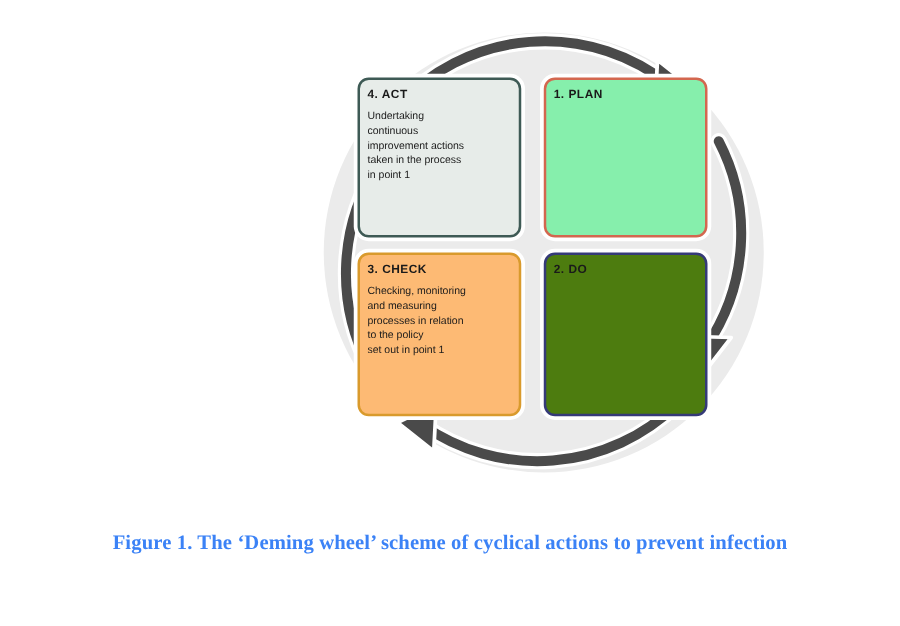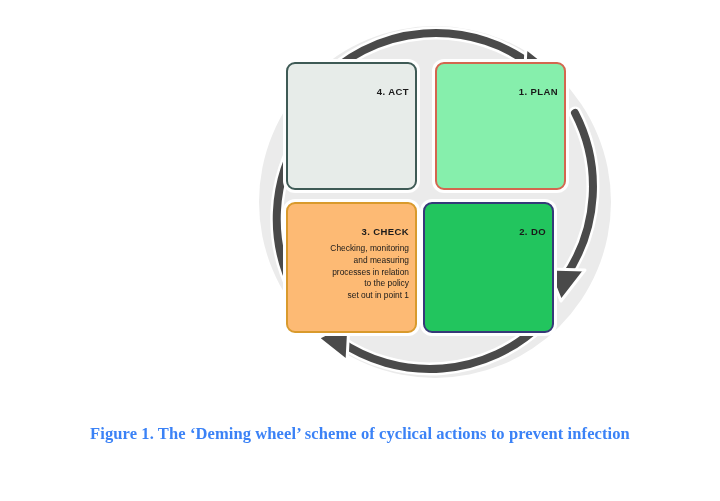--- a/index.html
+++ b/index.html
@@ -50,22 +50,22 @@
     height: 382px;
   }
 
   
   .quad {
     position: absolute;
     box-sizing: border-box;
     border-radius: 9px;
     border-width: 2px;
     border-style: solid;
-    text-align: right;
-    padding: 23px 6px 5px 6px;
+    text-align: left;
+    padding: 7px 6px 5px 6px;
     box-shadow: 0 0 0 3px #ffffff;
   }
   .quad-title {
     font-size: 9.5px;
     font-weight: bold;
     letter-spacing: 0.4px;
     color: #1a1a1a;
     margin: 0 0 6px 0;
     line-height: 1.1;
   }
@@ -89,23 +89,23 @@
     background: #86efac;
     border-color: #d3674f;
   }
   #quad-check {
     left: 41px;  top: 190px;
     width: 131px; height: 131px;
     background: #fdba74;
     border-color: #d99a2c;
   }
   #quad-do {
-    left: 178px; top: 190px;
+    left: 190px; top: 190px;
     width: 131px; height: 131px;
-    background: #22c55e;
+    background: #4d7c0f;
     border-color: #353a78;
   }
 
   
   #caption {
     position: absolute;
     left: 0;
     top: 424px;
     width: 720px;
     text-align: center;
@@ -150,20 +150,25 @@
 
       <g>
         <path d="M 50 281 A 160 160 0 0 1 58 119" fill="none" stroke="#ffffff" stroke-width="13" stroke-linecap="round"></path>
         <path d="M 50 281 A 160 160 0 0 1 58 119" fill="none" stroke="#4a4a4a" stroke-width="8" stroke-linecap="round"></path>
         <polygon points="40,126 65,95 77,127" fill="#4a4a4a" stroke="#ffffff" stroke-width="3" stroke-linejoin="round"></polygon>
       </g>
     </svg>
 
     <div class="quad" id="quad-act">
       <div class="quad-title">4. ACT</div>
+      <div class="quad-body">Undertaking
+continuous
+improvement actions
+taken in the process
+in point 1</div>
     </div>
 
     <div class="quad" id="quad-plan">
       <div class="quad-title">1. PLAN</div>
     </div>
 
     <div class="quad" id="quad-check">
       <div class="quad-title">3. CHECK</div>
       <div class="quad-body">Checking, monitoring
 and measuring

